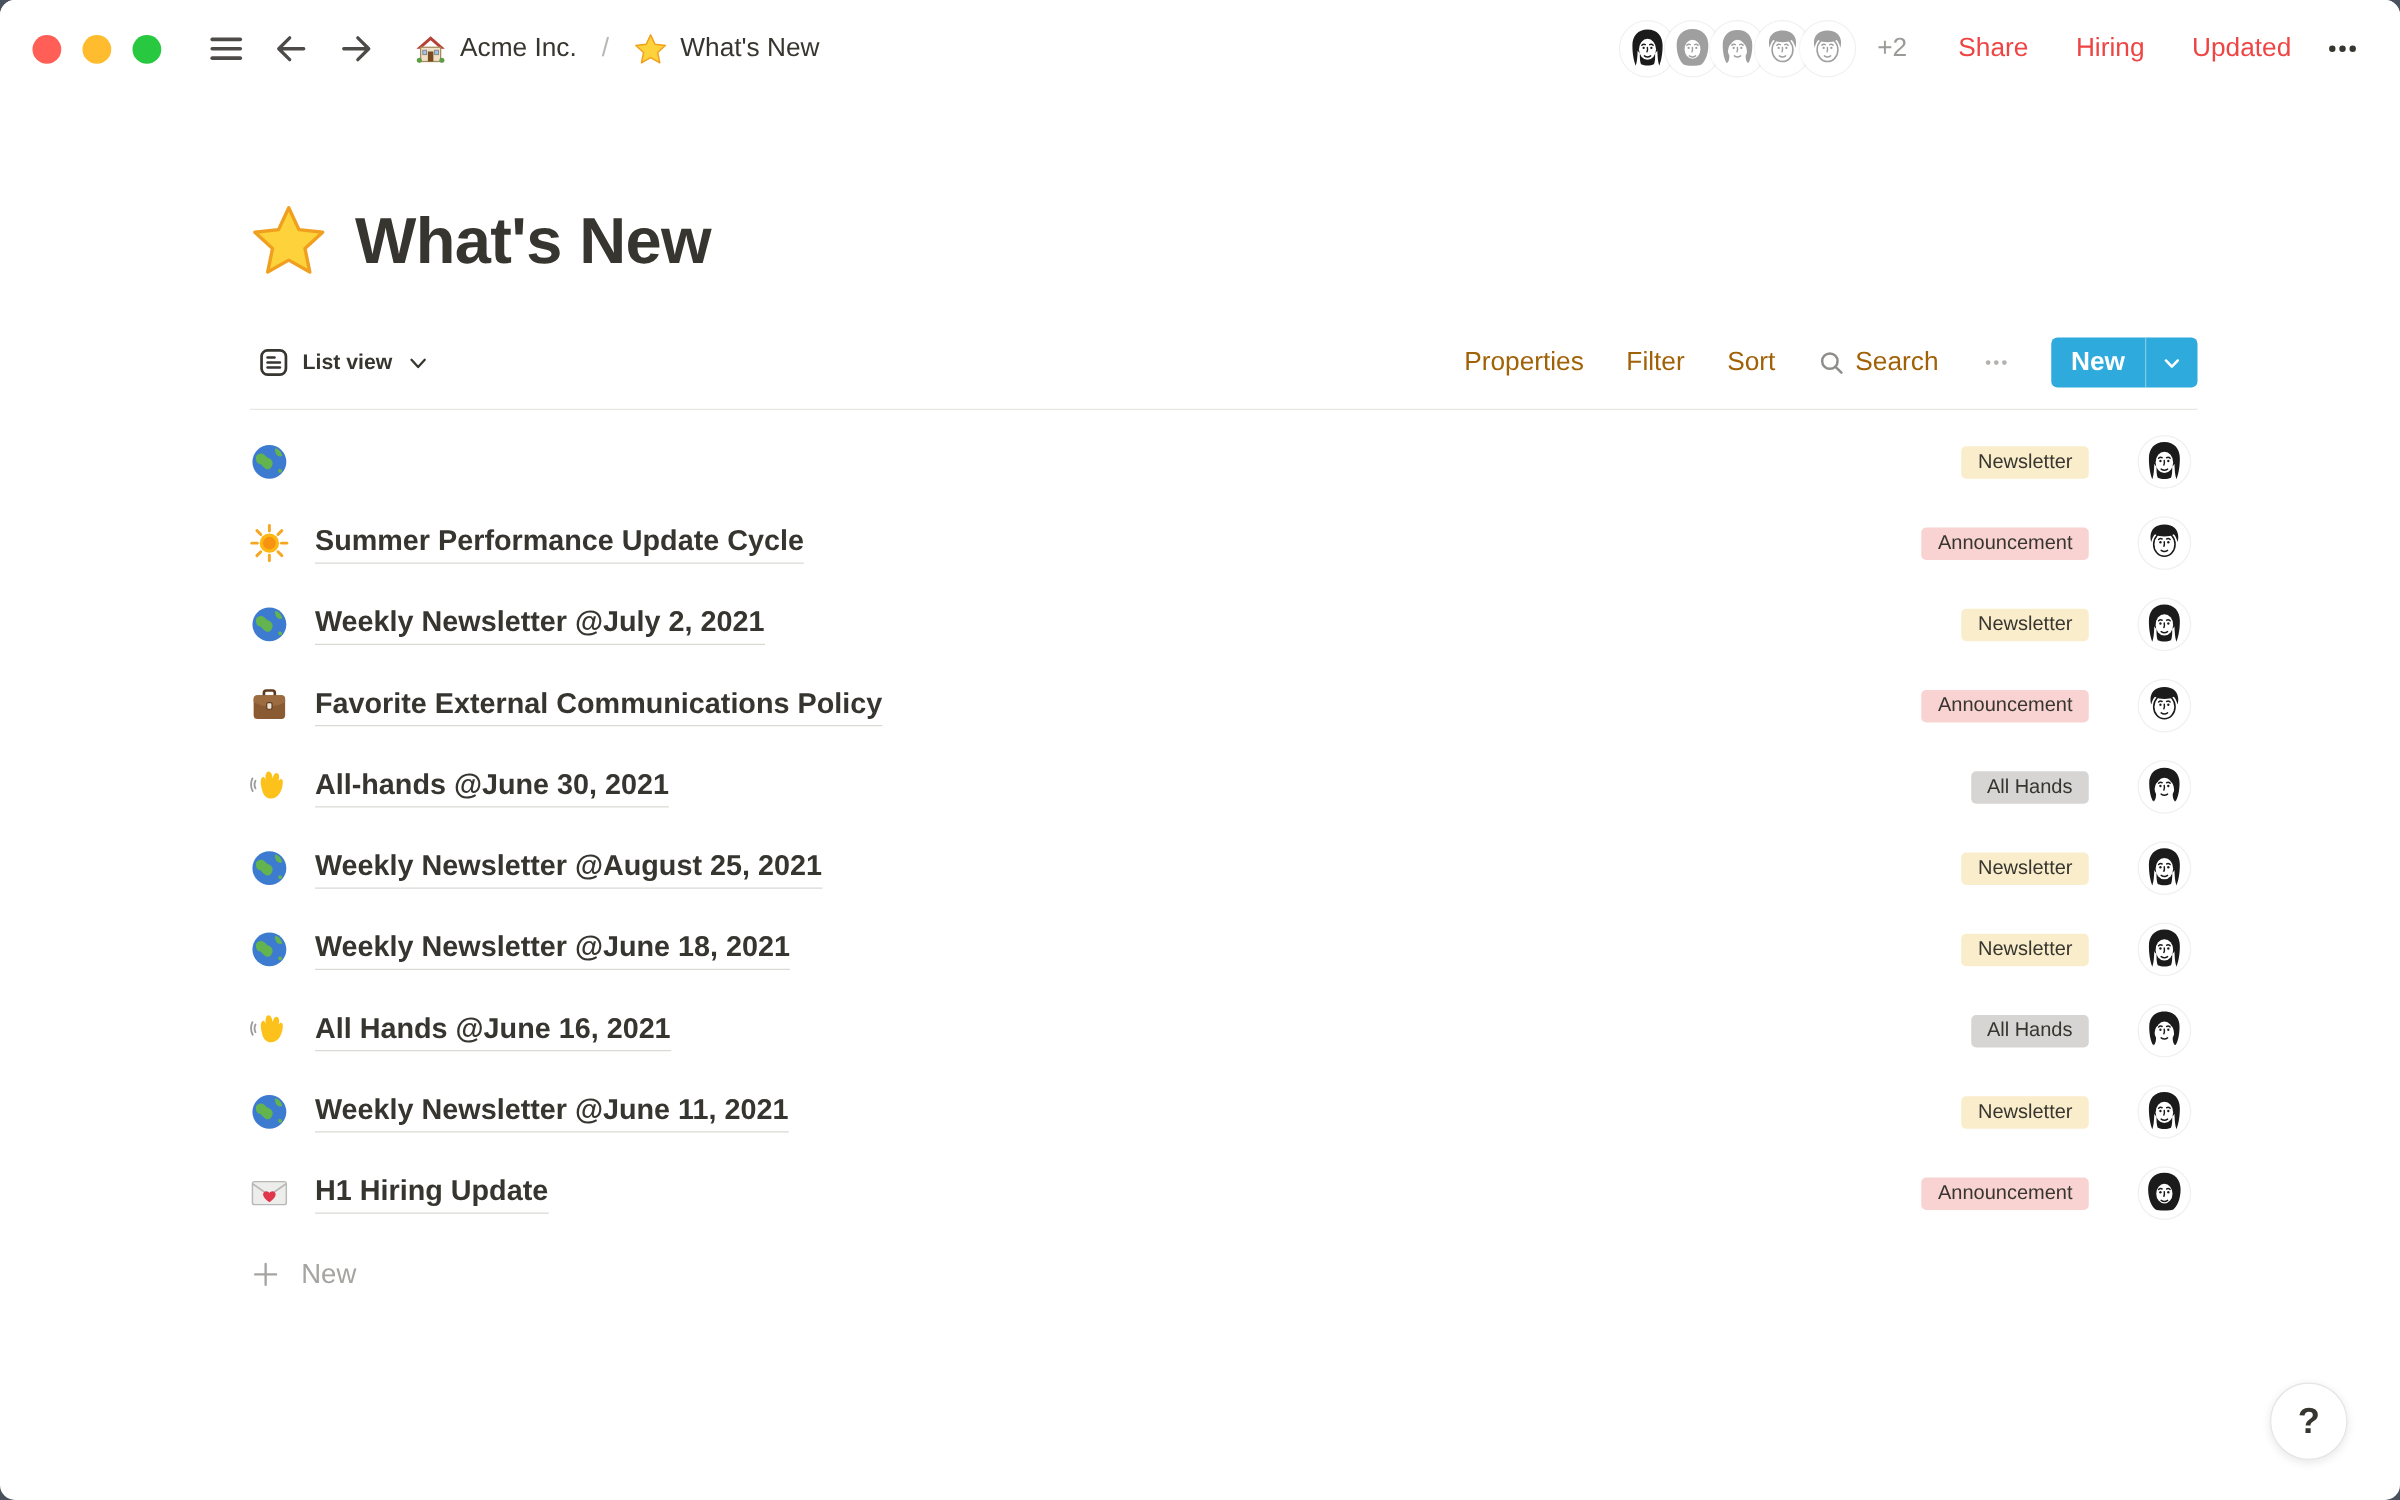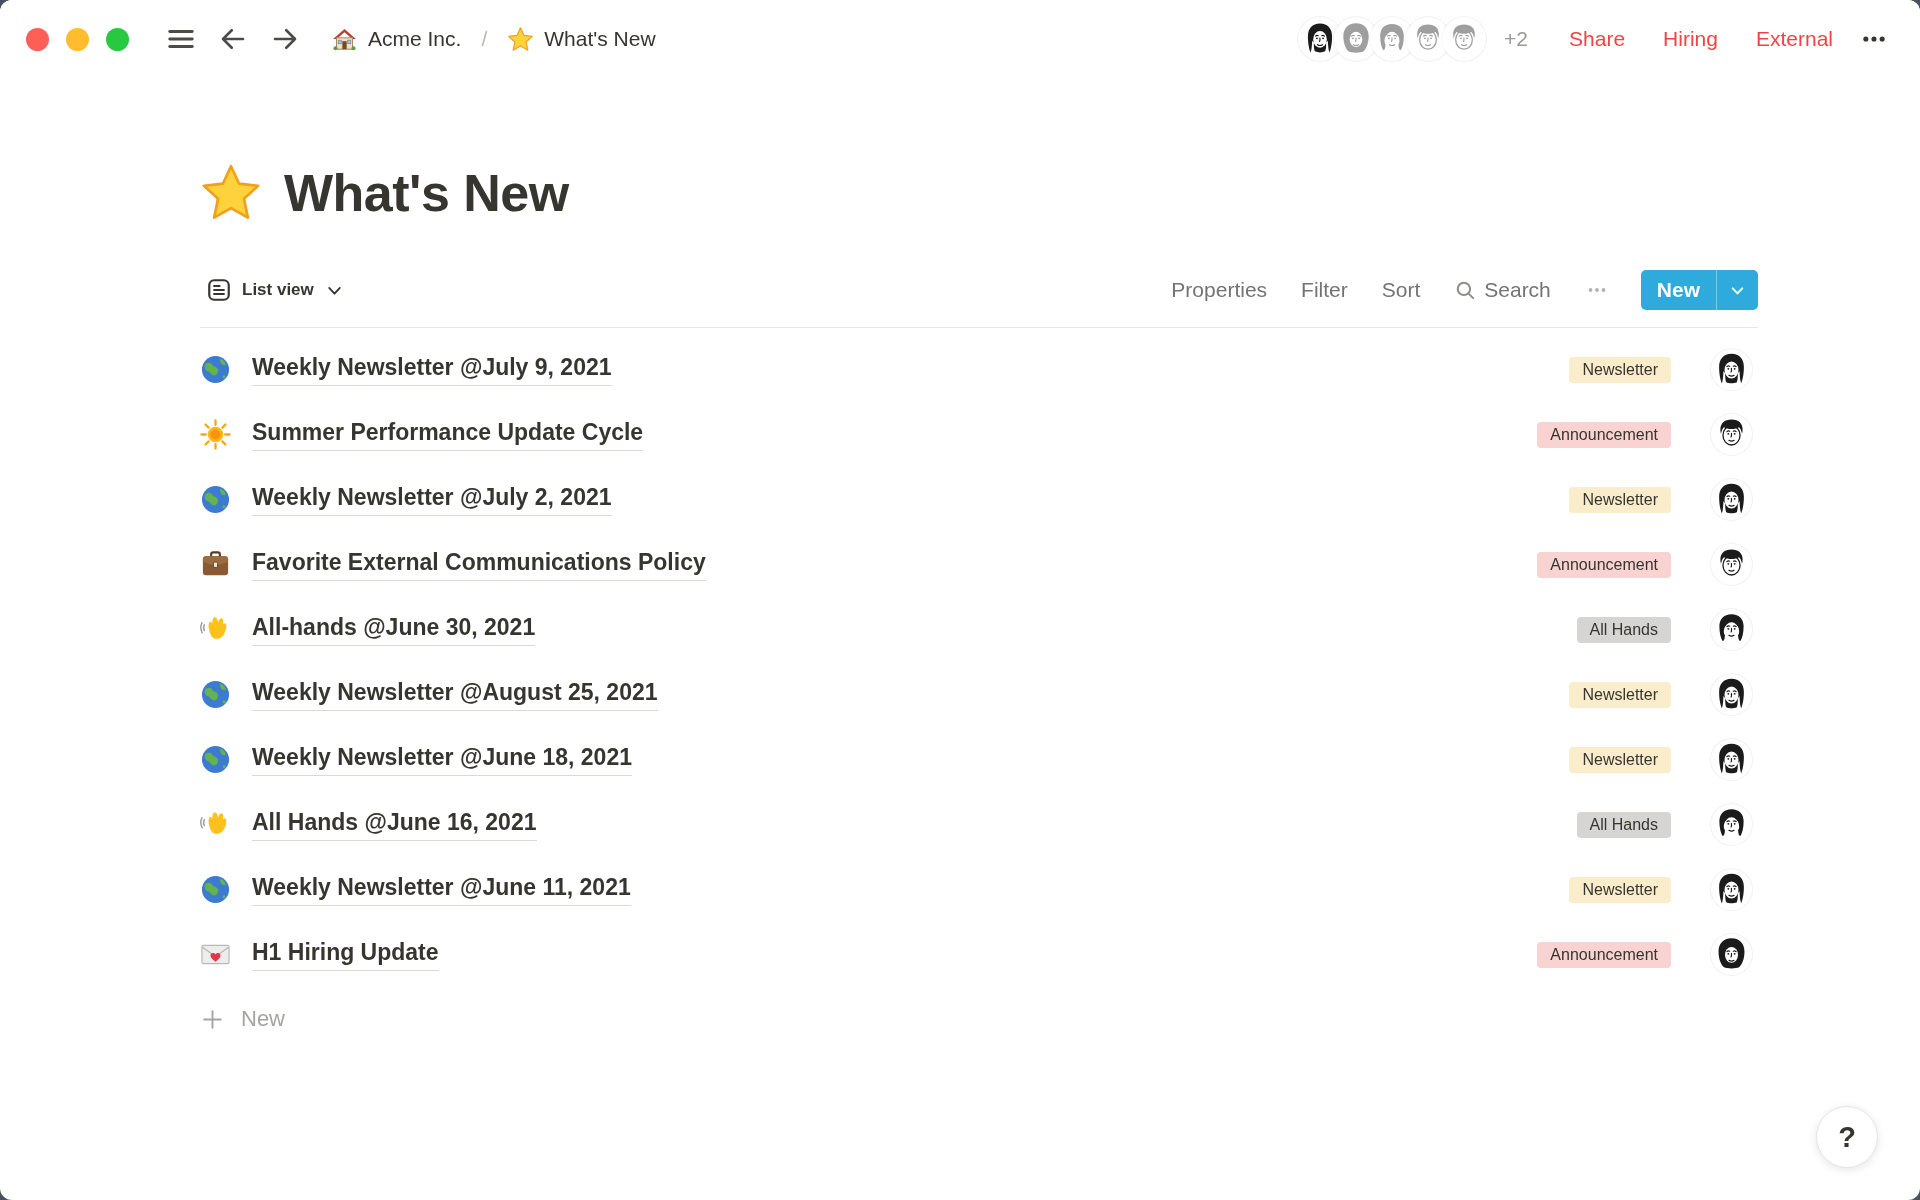--- a/index.html
+++ b/index.html
@@ -72,21 +72,21 @@
 
   .toolbar {
     margin-top:44px;
     display:flex; align-items:center;
     border-bottom:1px solid #e8e7e4;
     padding-bottom:15px;
   }
   .view-switch { display:flex; align-items:center; gap:10px; font-weight:700; font-size:17px; cursor:pointer; padding:4px 6px; border-radius:4px; }
   .view-switch .chev { color:#37352f; margin-left:2px; display:flex; }
   .toolbar-right { margin-left:auto; display:flex; align-items:center; gap:14px; }
-  .toolbar-item { color:#737373; font-size:21px; padding:5px 10px; border-radius:4px; cursor:pointer; display:flex; align-items:center; gap:8px; }
+  .toolbar-item { color:#a16207; font-size:21px; padding:5px 10px; border-radius:4px; cursor:pointer; display:flex; align-items:center; gap:8px; }
   .toolbar-item svg { display:block; }
   .dots-btn { color:#8e8d8a; }
 
   .new-split { display:flex; align-items:stretch; margin-left:8px; border-radius:5px; overflow:hidden; background:#2eaadc; color:#fff; height:40px; cursor:pointer; }
   .new-main { display:flex; align-items:center; padding:0 16px; font-size:21px; font-weight:700; }
   .new-caret { display:flex; align-items:center; padding:0 12px; border-left:1px solid rgba(255,255,255,0.38); }
 
   
   .list { padding-top:9px; }
   .row { display:flex; align-items:center; height:65px; cursor:pointer; }
@@ -261,21 +261,21 @@
             </g>
             <circle cx="20.3" cy="23.2" r="1.1" fill="#1b1b1b"></circle>
             <circle cx="27.7" cy="23.2" r="1.1" fill="#1b1b1b"></circle>
           </svg>
         </span>
       </div>
     <span class="overflow-count">+2</span>
 
     <span class="topbar-link">Share</span>
     <span class="topbar-link">Hiring</span>
-    <span class="topbar-link">External</span>
+    <span class="topbar-link">Updated</span>
 
     <span class="icon-btn">
       <svg width="28" height="28" viewBox="0 0 24 24">
           <g fill="#37352f">
             <circle cx="5" cy="12" r="2.2"></circle>
             <circle cx="12" cy="12" r="2.2"></circle>
             <circle cx="19" cy="12" r="2.2"></circle>
           </g>
         </svg>
     </span>
@@ -344,21 +344,20 @@
     <div class="list">
   <div class="row">
     <span class="row-icon">
             <svg viewBox="0 0 32 32">
               <circle cx="16" cy="16" r="14" fill="#3d7bd0"></circle>
               <path d="M5.5 10.5c2.8-2.4 6-1.6 7.2.5 1.2 2.2 4.8 1.8 5.8 4.8s-1.8 7.2-4.8 6.2-4-4.2-6-4.4c-2-.2-3.8-4.2-2.2-7.1z" fill="#63b34f"></path>
               <path d="M21.5 4.8c2.4 1 4.6 3.2 5.2 6.2-1.8 1.2-4.2.2-5.2-1.8s-1.4-4.2 0-4.4z" fill="#63b34f"></path>
               <path d="M24 22c1.6-.4 3 .6 2.4 2-.8 1.8-2.8 1.4-3-.2-.1-.8 0-1.6.6-1.8z" fill="#63b34f"></path>
             </svg>
           </span>
-    <span class="row-title">Weekly Newsletter @July 9, 2021</span>
     <span class="spacer"></span>
     <span class="tag" style="background: rgb(250, 237, 203); color: rgb(55, 53, 47);">Newsletter</span>
     <span class="row-avatar avatar">
             <svg viewBox="0 0 48 48">
               <circle cx="24" cy="24" r="23.5" fill="#fff"></circle>
               <path d="M24 5.5c-9.3 0-14.5 6.3-14.5 15.2 0 9.3 1.6 15.6 3.2 19.6 1.4-3.9 1.6-8.9 1.8-12.9l.1-1.7c.5 1.1 1.3 2.1 2.1 2.6-.2 3.6 0 8.1 1.1 10.5 1.8.8 4 1.3 6.2 1.3s4.4-.5 6.2-1.3c1.1-2.4 1.3-6.9 1.1-10.5.8-.5 1.6-1.5 2.1-2.6l.1 1.7c.2 4 .4 9 1.8 12.9 1.6-4 3.2-10.3 3.2-19.6C38.5 11.8 33.3 5.5 24 5.5z" fill="#1b1b1b"></path>
               <ellipse cx="24" cy="24.5" rx="8.2" ry="10" fill="#fff"></ellipse>
               <g stroke="#1b1b1b" stroke-width="1.4" fill="none" stroke-linecap="round">
                 <path d="M18.6 20.6c1-.9 2.3-1 3.3-.5"></path>
                 <path d="M26.1 20.1c1-.5 2.3-.4 3.3.5"></path>

